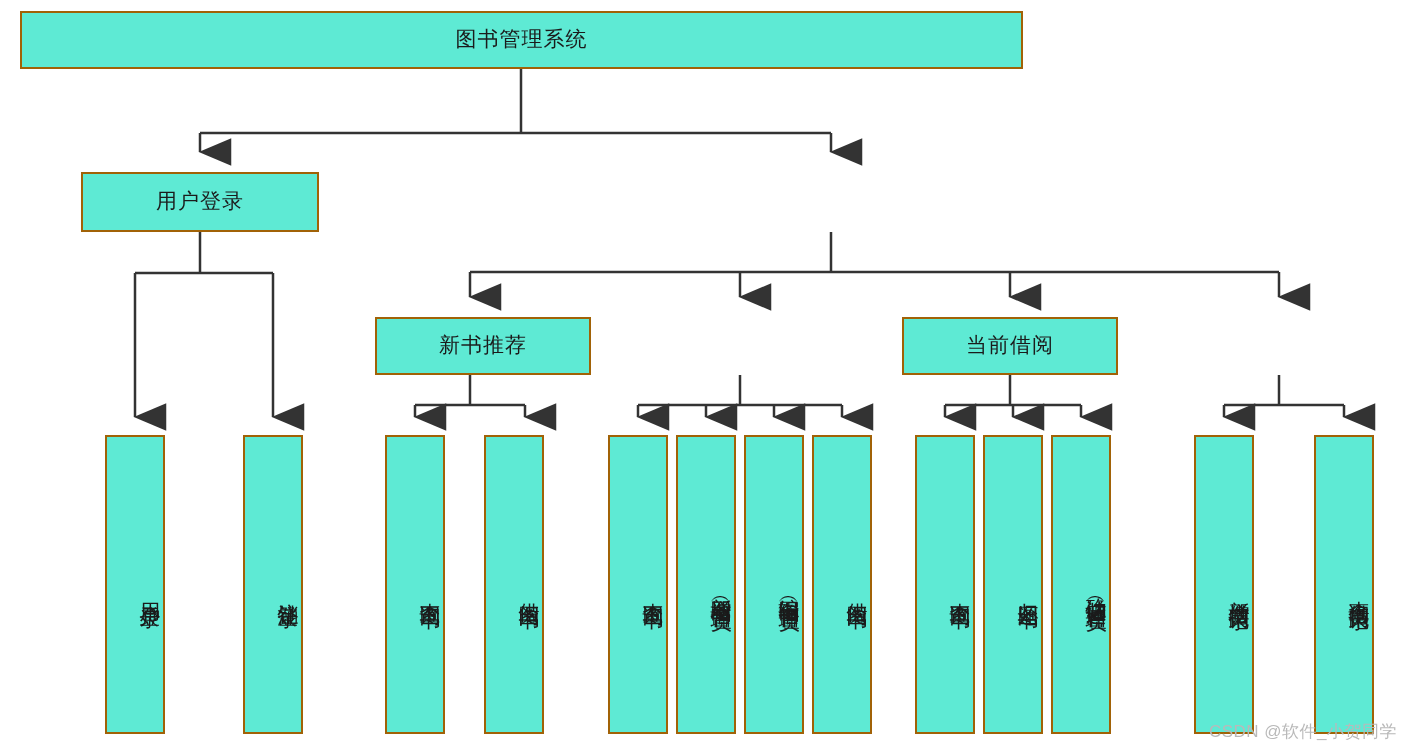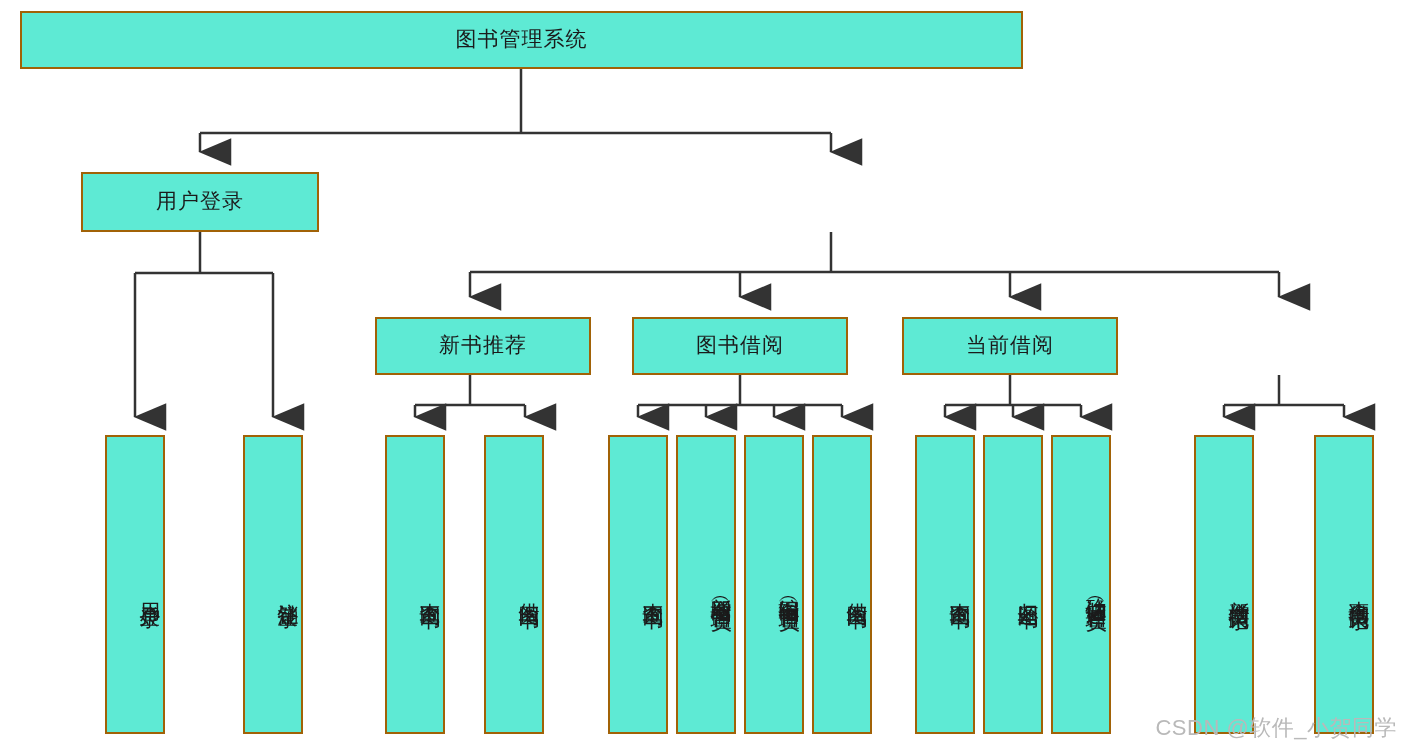--- a/index.html
+++ b/index.html
@@ -55,21 +55,21 @@
   .node.vert .label {
     writing-mode: vertical-rl;
     text-orientation: upright;
     display: block;
     white-space: nowrap;
   }
   .watermark {
     position: absolute;
     right: 8px;
     bottom: 4px;
-    font-size: 22px;
+    font-size: 17px;
     color: #b9b9b9;
     z-index: 5;
     white-space: nowrap;
     letter-spacing: 0.5px;
   }
 </style>
 </head>
 <body>
 
 <div id="canvas">
@@ -128,23 +128,20 @@
     <span class="label">图书管理系统</span>
   </div>
 
   <div class="node horiz" style="left:81px; top:172px; width:238px; height:60px;">
     <span class="label">用户登录</span>
   </div>
 
   <div class="node horiz" style="left:362px; top:317px; width:216px; height:58px;margin-left:13px;">
     <span class="label">新书推荐</span>
   </div>
-  <div class="node horiz" style="left:632px; top:317px; width:216px; height:58px;">
-    <span class="label">图书借阅</span>
-  </div>
   <div class="node horiz" style="left:902px; top:317px; width:216px; height:58px;align-items:center;">
     <span class="label">当前借阅</span>
   </div>
 
   <div class="node vert" style="left:105px; top:435px; width:60px; height:299px;">
     <span class="label">用户登录</span>
   </div>
   <div class="node vert" style="left:243px; top:435px; width:60px; height:299px;">
     <span class="label">注销登录</span>
   </div>

